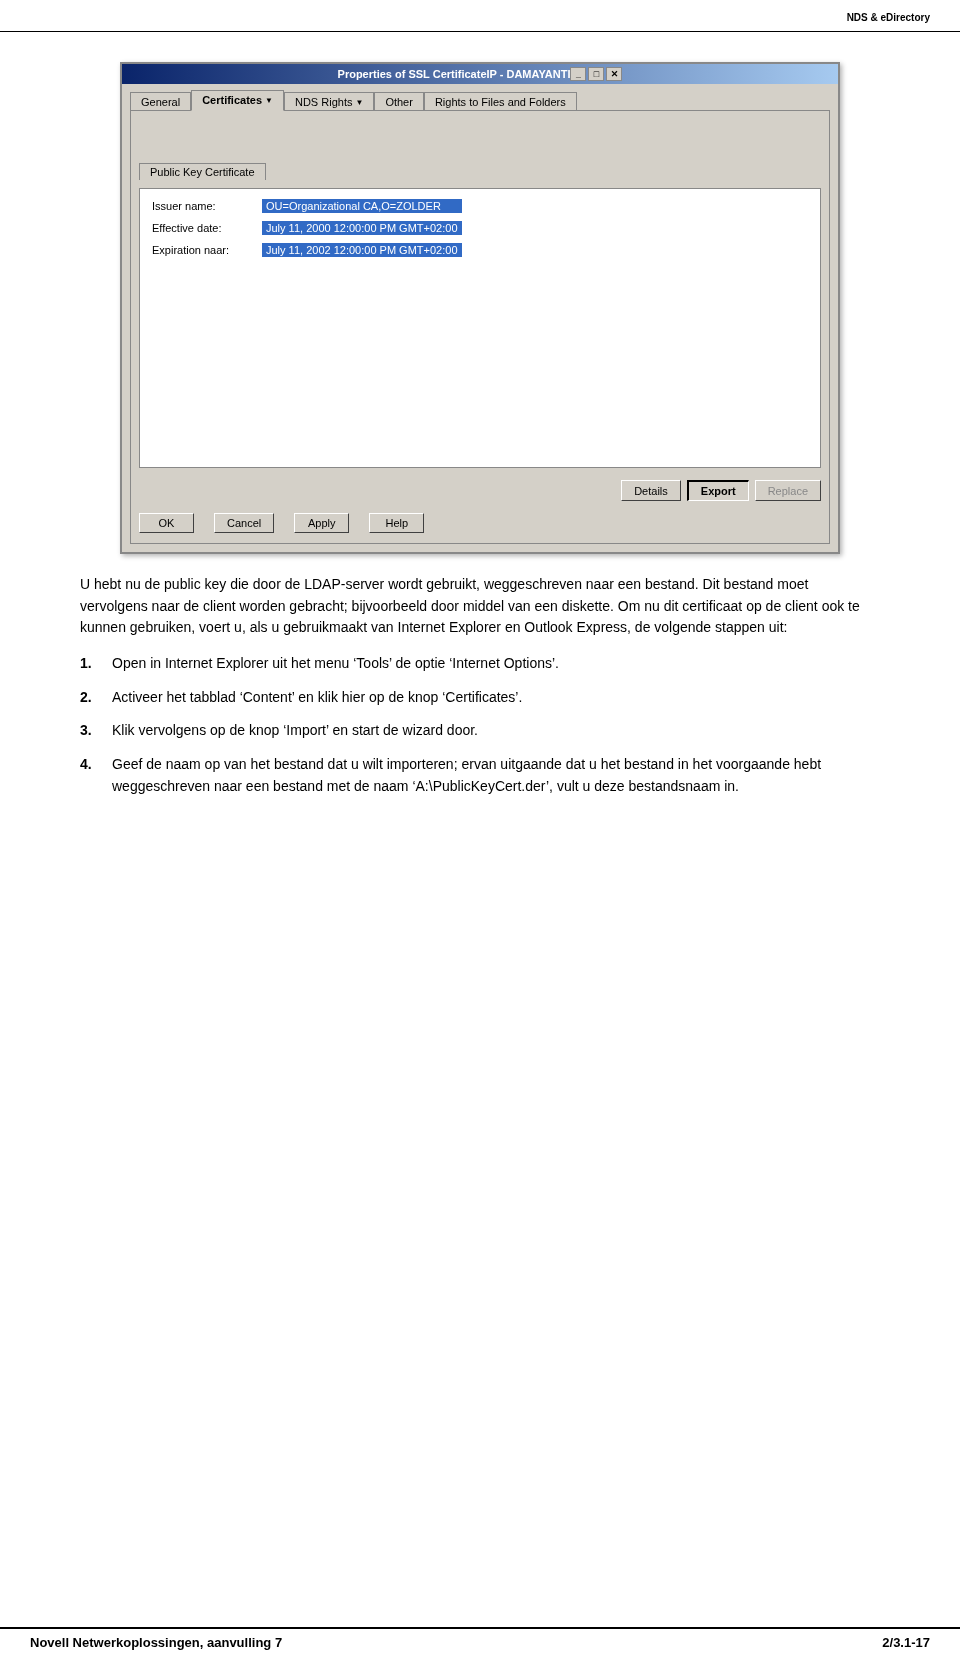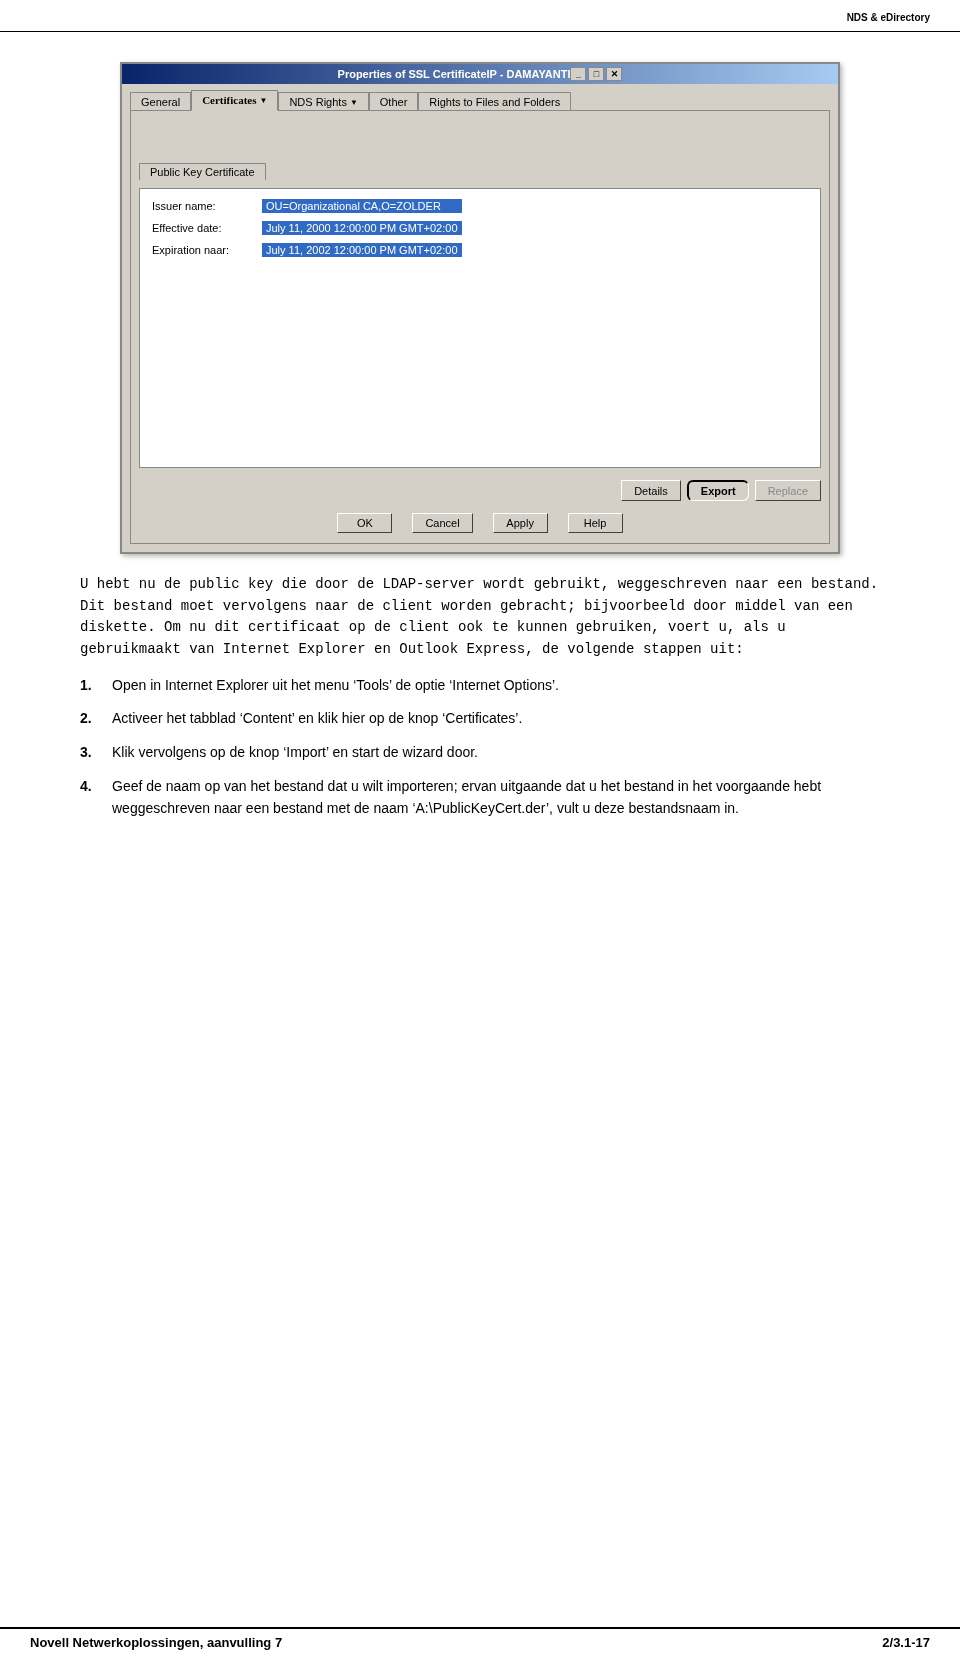--- a/index.html
+++ b/index.html
@@ -85,21 +85,20 @@
       cursor: pointer;
       position: relative;
     }
 
     .tab.active {
       background: #d4d0c8;
       border-bottom: 1px solid #d4d0c8;
       font-weight: bold;
       z-index: 2;
       padding-bottom: 4px;
-      font-family: Liberation Serif, serif;
     }
 
     .tab.has-dropdown {
       display: flex;
       align-items: center;
       gap: 3px;
     }
 
     .dropdown-arrow {
       font-size: 8px;
@@ -177,51 +176,48 @@
       min-width: 55px;
       text-align: center;
     }
 
     .win-btn.active-btn {
       border-top: 2px solid #000;
       border-left: 2px solid #000;
       border-right: 1px solid #fff;
       border-bottom: 1px solid #fff;
       font-weight: bold;
-      border-radius: 6px;
     }
 
     .win-btn.disabled {
       color: #888;
     }
 
     
     .bottom-buttons-row {
       display: flex;
-      justify-content: center;
       gap: 20px;
       padding: 4px 0 2px 0;
     }
 
     
     .dialog-caption {
       font-size: 13px;
       font-style: italic;
       font-weight: bold;
       margin: 12px 0 18px 0;
       color: #000;
     }
 
     
     .body-text {
       font-size: 14px;
       line-height: 1.55;
       color: #000;
       margin-bottom: 14px;
-      font-family: Liberation Mono, monospace;
     }
 
     .numbered-list {
       margin-left: 0;
       padding-left: 0;
     }
 
     .numbered-item {
       display: flex;
       gap: 12px;

